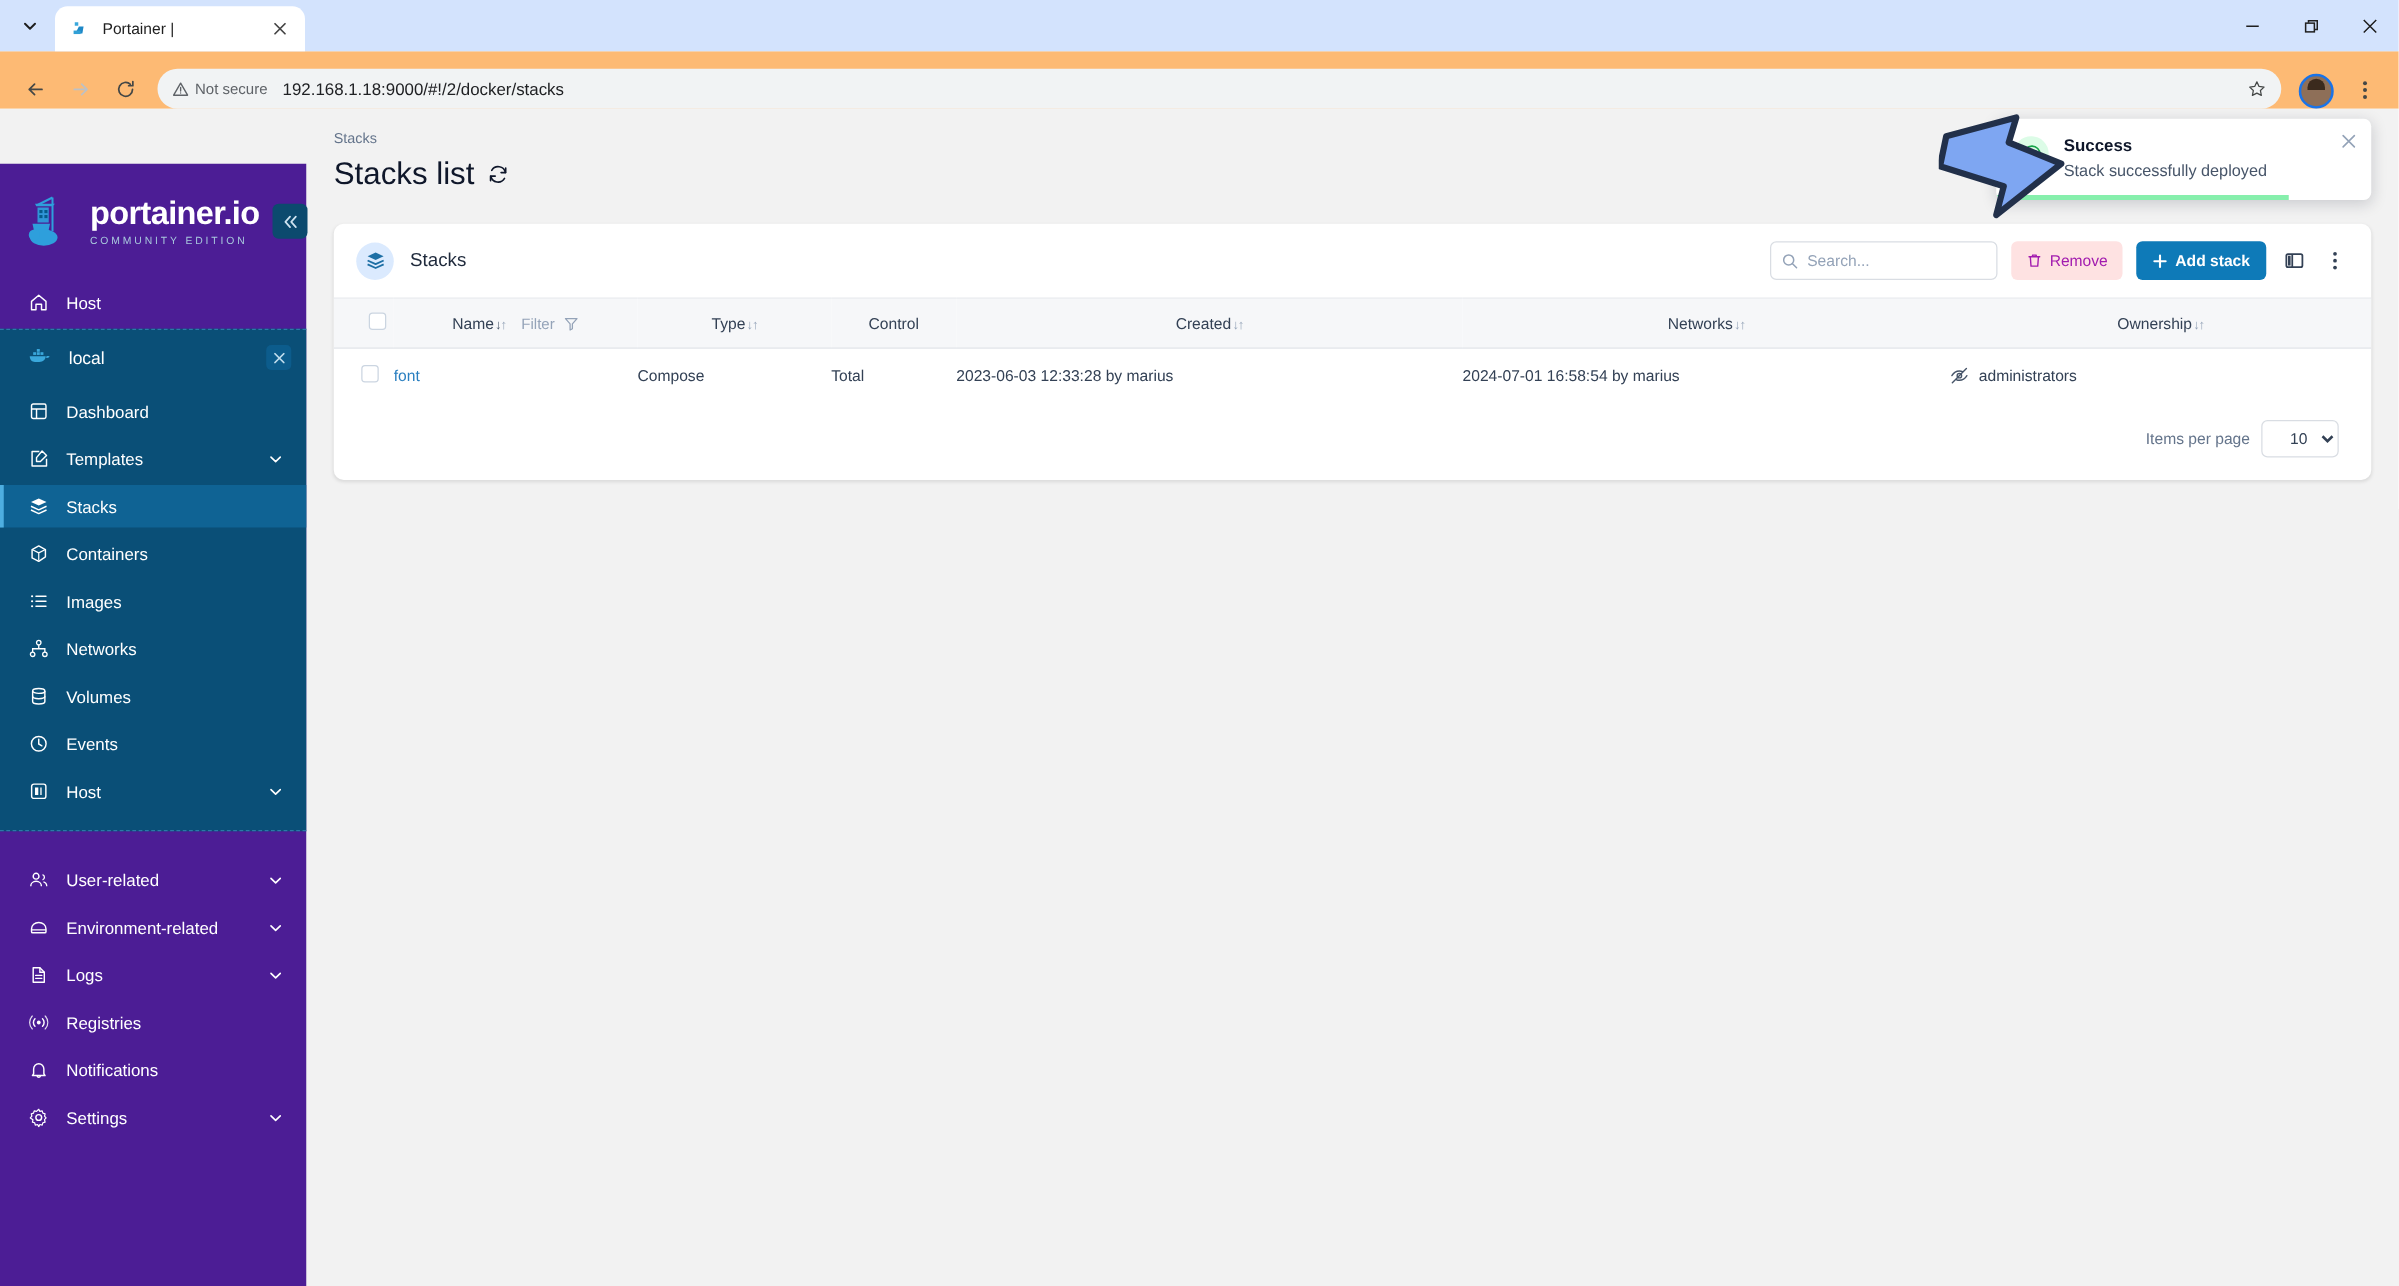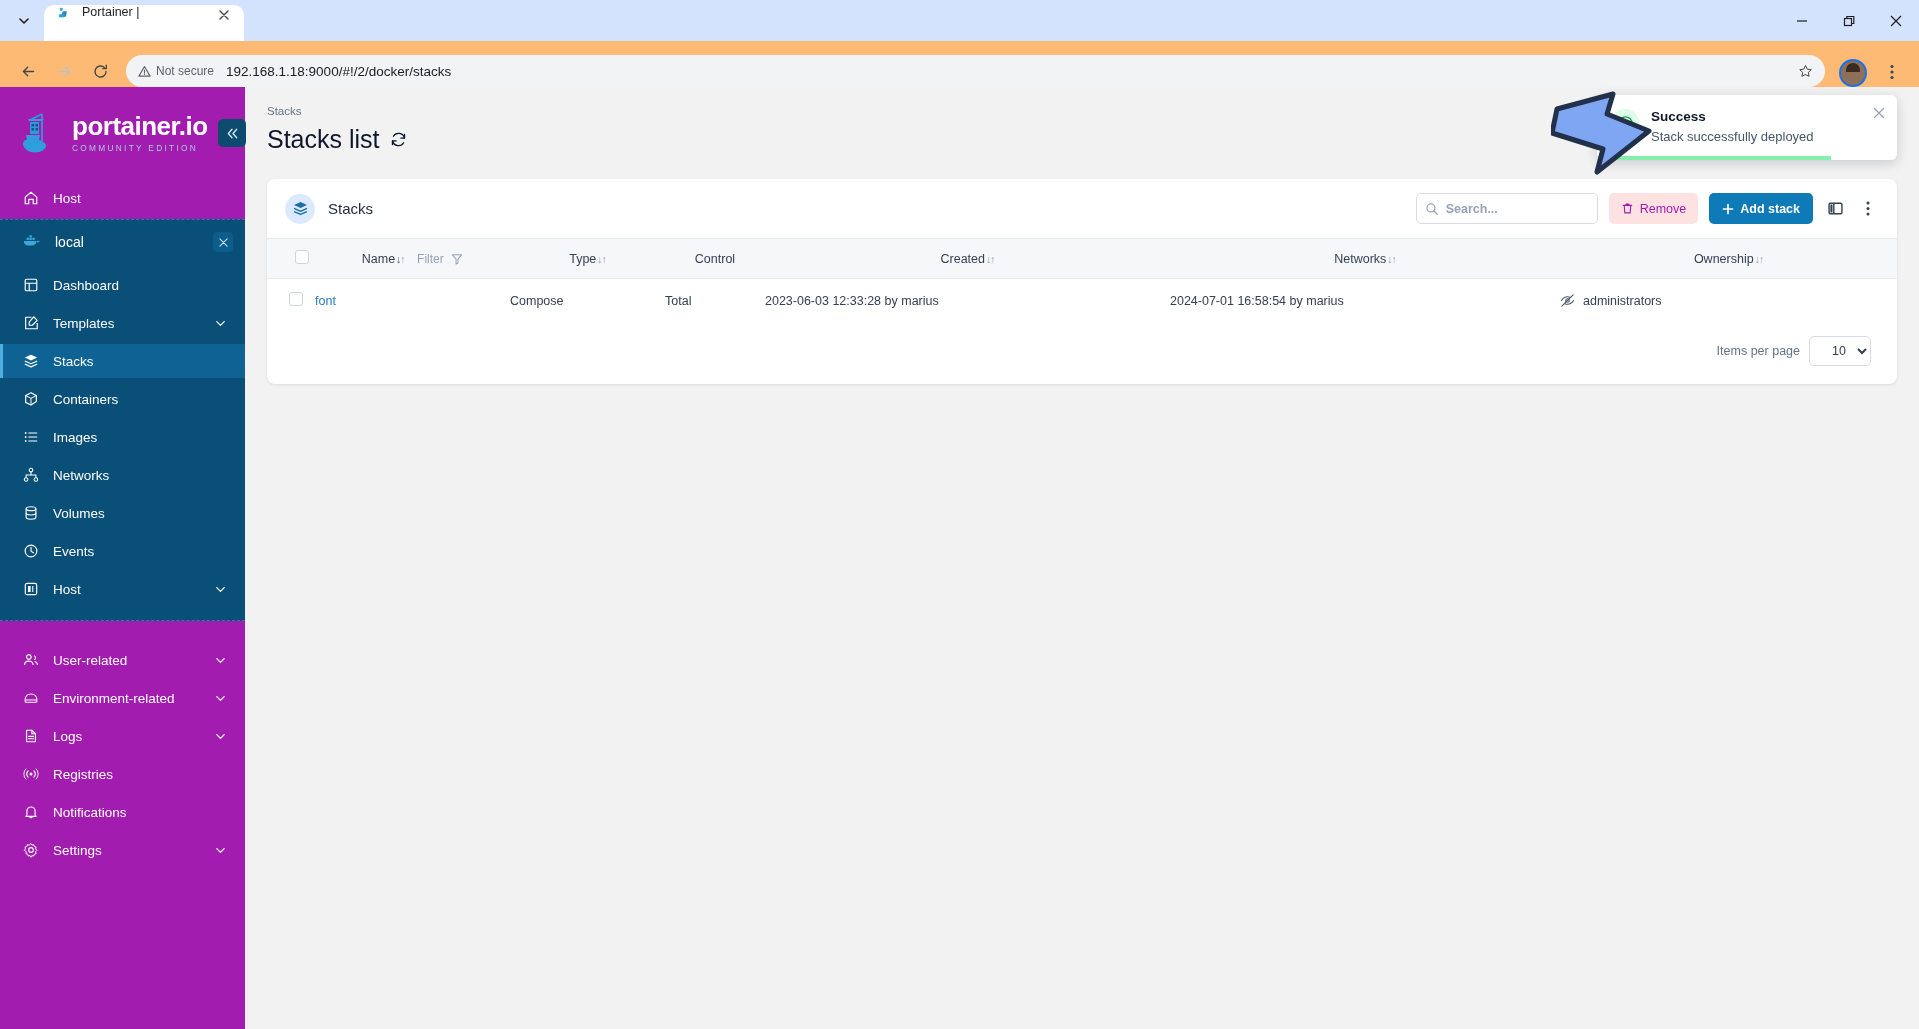--- a/index.html
+++ b/index.html
@@ -22,21 +22,21 @@
   .tab-list-btn {
     width: 36px; height: 34px;
     display: flex; align-items: center; justify-content: center;
     color: #1f1f1f; margin-bottom: 3px; border-radius: 6px;
   }
   .tab {
     height: 36px;
     min-width: 200px;
     background: #ffffff;
     border-radius: 10px 10px 0 0;
-    display: flex; 
+    display: flex; align-items: center;
     padding: 0 10px 0 12px;
     gap: 9px;
     position: relative;
     margin-left: 2px;
   }
   .tab-favicon {
     width: 17px; height: 17px;
     display: flex; align-items: center; justify-content: center;
   }
   .tab-title {
@@ -124,25 +124,26 @@
   .app {
     height: calc(1029px - 41px - 46px);
     display: flex;
     background: #f2f2f2;
     position: relative;
   }
 
   
   .sidebar {
     width: 245px;
-    background: #a21caf;
+    background: #4c1d95;
     flex: 0 0 245px;
     padding-top: 0;
     position: relative;
     color: #ffffff;
+    margin-top: 44px;
   }
   .logo-row {
     display: flex; align-items: center;
     padding: 24px 0 26px 22px;
     gap: 10px;
   }
   .logo-text { display: flex; flex-direction: column; }
   .logo-main {
     font-size: 26px; font-weight: bold; color: #ffffff;
     letter-spacing: -0.5px; line-height: 1;
@@ -263,21 +264,20 @@
     border-radius: 5px;
     display: flex; align-items: center;
     padding: 0 8px; gap: 7px;
     background: #fff;
   }
   .search-box input {
     border: none; outline: none;
     font-size: 12.5px; color: #475569;
     flex: 1; background: transparent;
     font-family: "Liberation Sans", sans-serif;
-    font-weight: bold;
   }
   .search-box input::placeholder { color: #94a3b8; }
   .clear-x { color: #94a3b8; font-size: 12px; display:flex; align-items:center; }
   .btn-remove {
     height: 31px;
     background: #fee2e2;
     color: #a21caf;
     border: none; border-radius: 5px;
     font-size: 12.5px;
     display: flex; align-items: center; gap: 6px;

